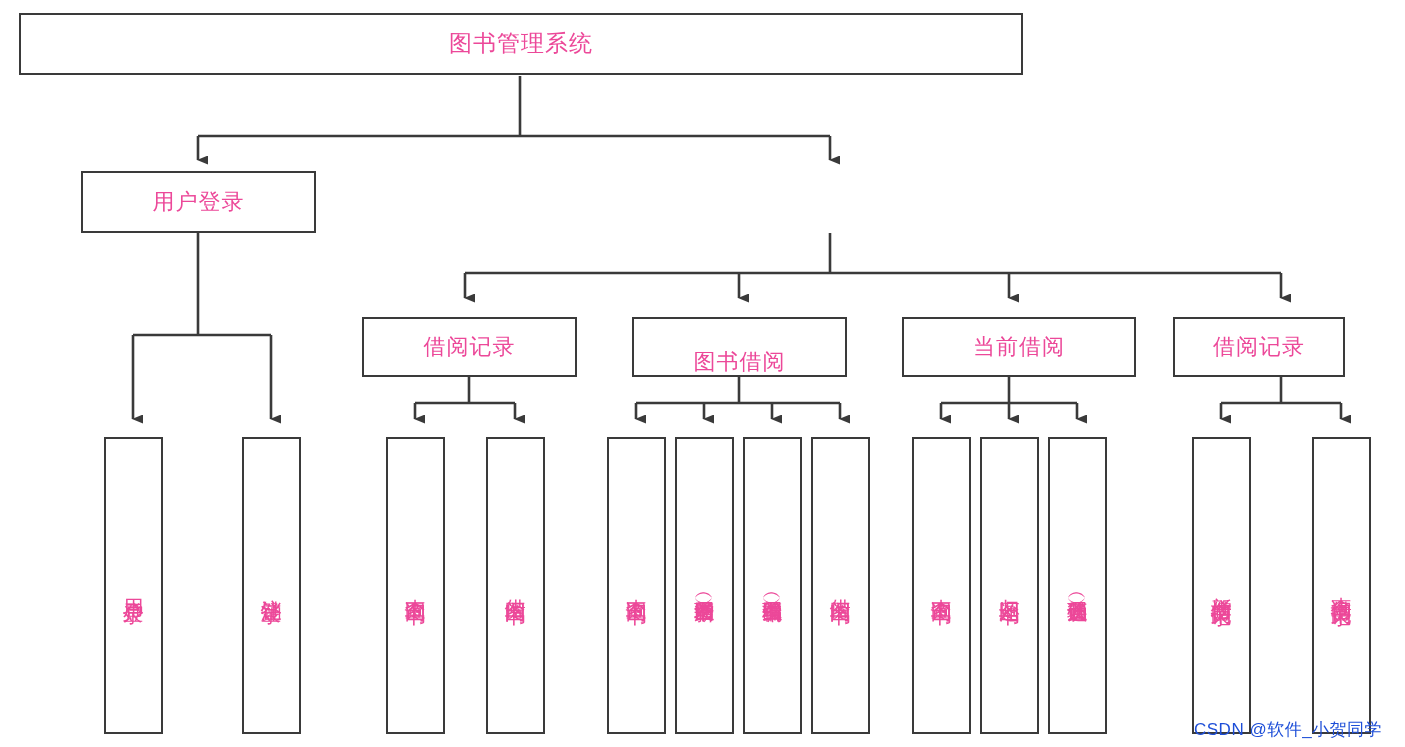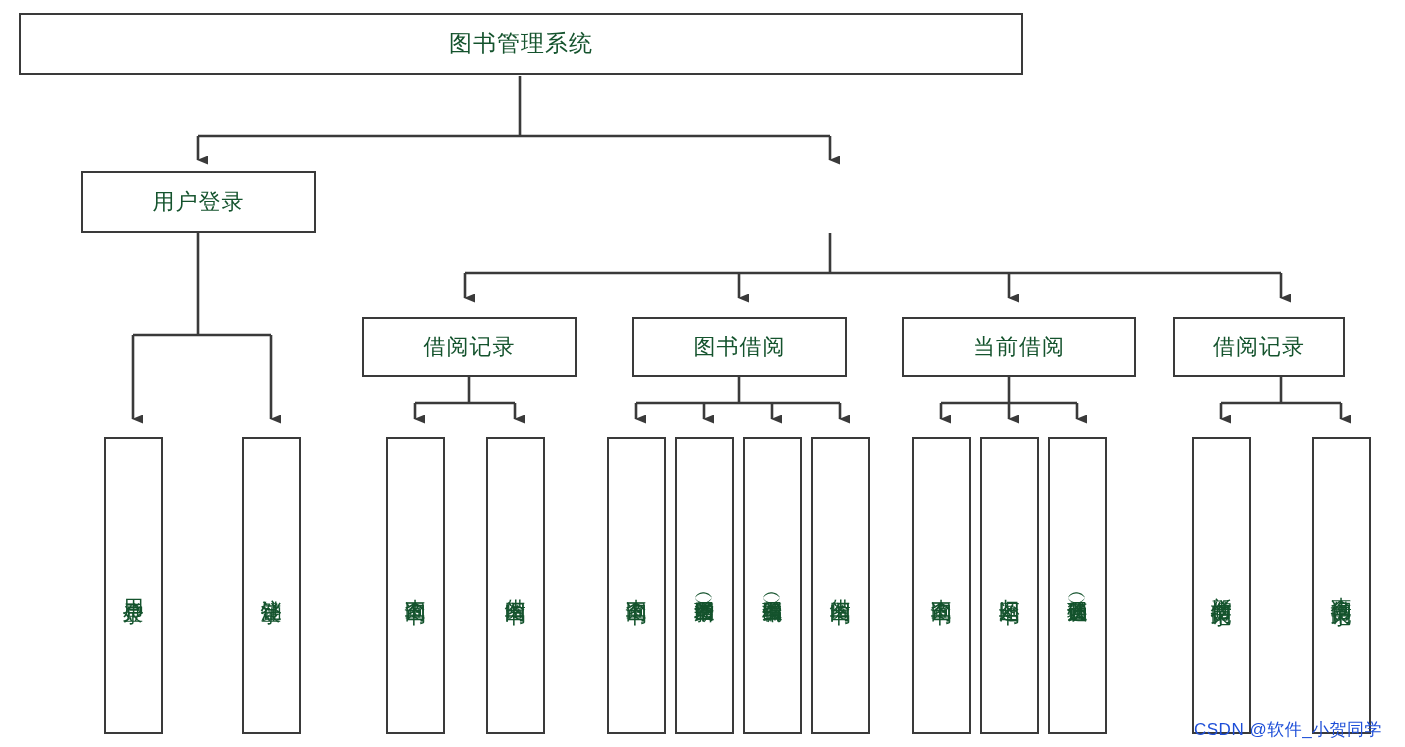--- a/index.html
+++ b/index.html
@@ -18,21 +18,21 @@
     overflow: hidden;
   }
   .node {
     position: absolute;
     box-sizing: border-box;
     border: 2px solid #3a3a3a;
     background: #ffffff;
     display: flex;
     align-items: center;
     justify-content: center;
-    color: #14532d;
+    color: #ec4899;
   }
   .node.horiz {
     font-size: 22px;
     letter-spacing: 1px;
     line-height: 1.2;
   }
   .node.root {
     font-size: 23px;
   }
   .node.vert {
@@ -130,21 +130,21 @@
     <span>图书管理系统</span>
   </div>
 
   <div class="node horiz" style="left:81px; top:171px; width:235px; height:62px;">
     <span>用户登录</span>
   </div>
 
   <div class="node horiz" style="left:362px; top:317px; width:215px; height:60px;">
     <span>借阅记录</span>
   </div>
-  <div class="node horiz" style="left:632px; top:317px; width:215px; height:60px;">
+  <div class="node horiz" style="left:632px; top:317px; width:215px; height:60px;align-items:flex-end;">
     <span>图书借阅</span>
   </div>
   <div class="node horiz" style="left:902px; top:317px; width:234px; height:60px;">
     <span>当前借阅</span>
   </div>
   <div class="node horiz" style="left:1173px; top:317px; width:172px; height:60px;">
     <span>借阅记录</span>
   </div>
 
   <div class="node vert" style="left:104px; top:437px; width:59px; height:297px;">

